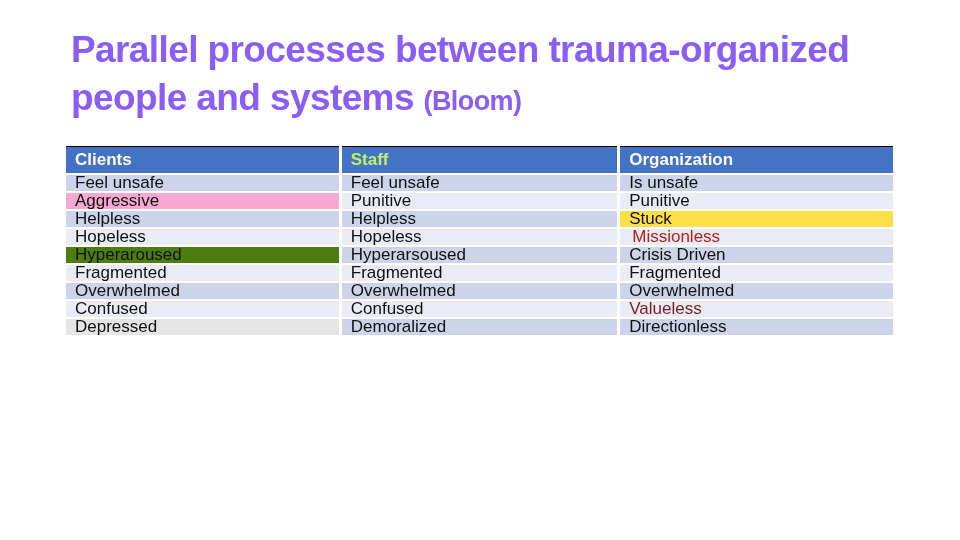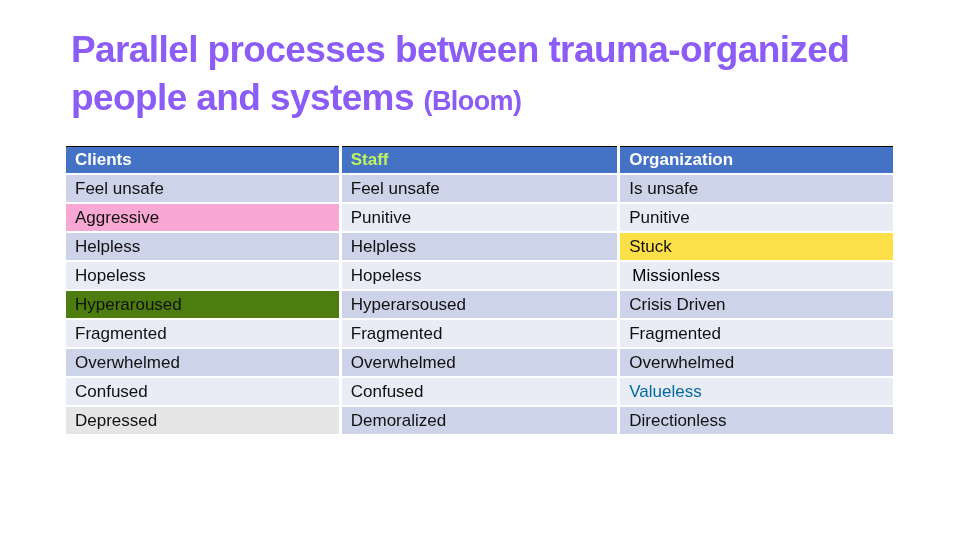--- a/index.html
+++ b/index.html
@@ -30,21 +30,21 @@
     left: 66px;
     top: 146px;
     width: 827px;
     display: grid;
     grid-template-columns: 1fr 1.01fr 1fr;
     column-gap: 3px;
     row-gap: 2px;
     background: #ffffff;
   }
   .cell {
-    height: 27px;
+    height: 16px;
     display: flex;
     align-items: center;
     padding-left: 9px;
     font-size: 17px;
     color: #111111;
     overflow: hidden;
     white-space: nowrap;
   }
   .header-cell {
     height: 26px;
@@ -73,31 +73,31 @@
       <div class="cell" style="background: rgb(205, 211, 232); color: rgb(17, 17, 17);">Feel unsafe</div>
       <div class="cell" style="background: rgb(205, 211, 232); color: rgb(17, 17, 17);">Is unsafe</div>
       <div class="cell" style="background: #f9a8d4; color: rgb(17, 17, 17);">Aggressive</div>
       <div class="cell" style="background: rgb(233, 235, 245); color: rgb(17, 17, 17);">Punitive</div>
       <div class="cell" style="background: rgb(233, 235, 245); color: rgb(17, 17, 17);">Punitive</div>
       <div class="cell" style="background: rgb(205, 211, 232); color: rgb(17, 17, 17);">Helpless</div>
       <div class="cell" style="background: rgb(205, 211, 232); color: rgb(17, 17, 17);">Helpless</div>
       <div class="cell" style="background: #fde047; color: rgb(17, 17, 17);">Stuck</div>
       <div class="cell" style="background: rgb(233, 235, 245); color: rgb(17, 17, 17);">Hopeless</div>
       <div class="cell" style="background: rgb(233, 235, 245); color: rgb(17, 17, 17);">Hopeless</div>
-      <div class="cell" style="background: rgb(233, 235, 245); color: #000000; padding-left: 12px;">Missionless</div>
+      <div class="cell" style="background: rgb(233, 235, 245); color: #b91c1c; padding-left: 12px;">Missionless</div>
       <div class="cell" style="background: #4d7c0f; color: rgb(17, 17, 17);">Hyperaroused</div>
       <div class="cell" style="background: rgb(205, 211, 232); color: rgb(17, 17, 17);">Hyperarsoused</div>
       <div class="cell" style="background: rgb(205, 211, 232); color: rgb(17, 17, 17);">Crisis Driven</div>
       <div class="cell" style="background: rgb(233, 235, 245); color: rgb(17, 17, 17);">Fragmented</div>
       <div class="cell" style="background: rgb(233, 235, 245); color: rgb(17, 17, 17);">Fragmented</div>
       <div class="cell" style="background: rgb(233, 235, 245); color: rgb(17, 17, 17);">Fragmented</div>
       <div class="cell" style="background: rgb(205, 211, 232); color: rgb(17, 17, 17);">Overwhelmed</div>
       <div class="cell" style="background: rgb(205, 211, 232); color: rgb(17, 17, 17);">Overwhelmed</div>
       <div class="cell" style="background: rgb(205, 211, 232); color: rgb(17, 17, 17);">Overwhelmed</div>
       <div class="cell" style="background: rgb(233, 235, 245); color: rgb(17, 17, 17);">Confused</div>
       <div class="cell" style="background: rgb(233, 235, 245); color: rgb(17, 17, 17);">Confused</div>
-      <div class="cell" style="background: rgb(233, 235, 245); color: #0369a1;">Valueless</div>
+      <div class="cell" style="background: rgb(233, 235, 245); color: #7f1d1d;">Valueless</div>
       <div class="cell" style="background: #e5e5e5; color: rgb(17, 17, 17);">Depressed</div>
       <div class="cell" style="background: rgb(205, 211, 232); color: rgb(17, 17, 17);">Demoralized</div>
       <div class="cell" style="background: rgb(205, 211, 232); color: rgb(17, 17, 17);">Directionless</div>
     </div>
 
 </div>
 
 </body></html>

